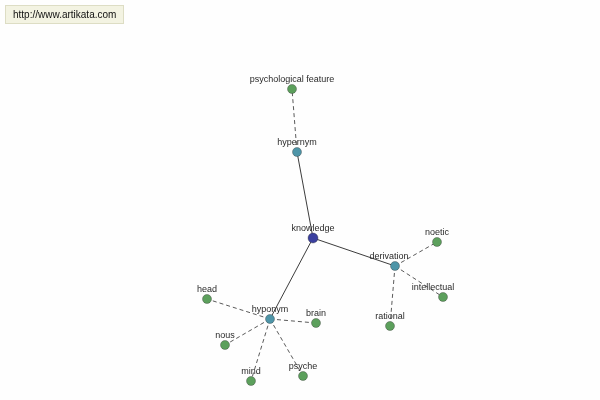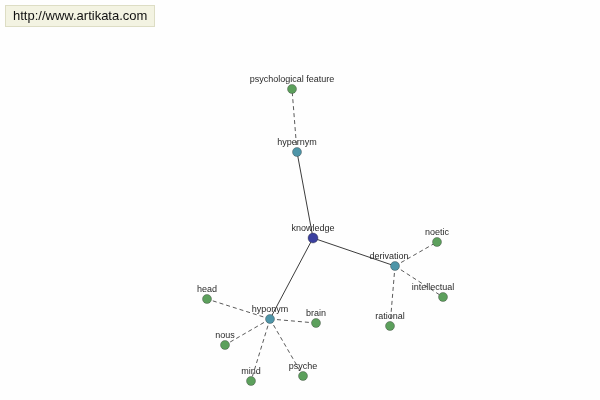--- a/index.html
+++ b/index.html
@@ -9,21 +9,21 @@
     font-family:"Liberation Sans", sans-serif;
     position:relative;
     overflow:hidden;
   }
   #url-box {
     position:absolute;
     left:5px; top:5px;
     background:#f3f3e2;
     border:1px solid #ddddc4;
     padding:3px 7px;
-    font-size:13px;
+    font-size:10px;
     line-height:1.1;
     color:#101010;
     z-index:2;
     white-space:nowrap;
   }
   #graph-svg { position:absolute; left:0; top:0; z-index:1; }
   .node-label {
     font-family:"Liberation Sans", sans-serif;
     font-size:9px;
     fill:#2a2a2a;

